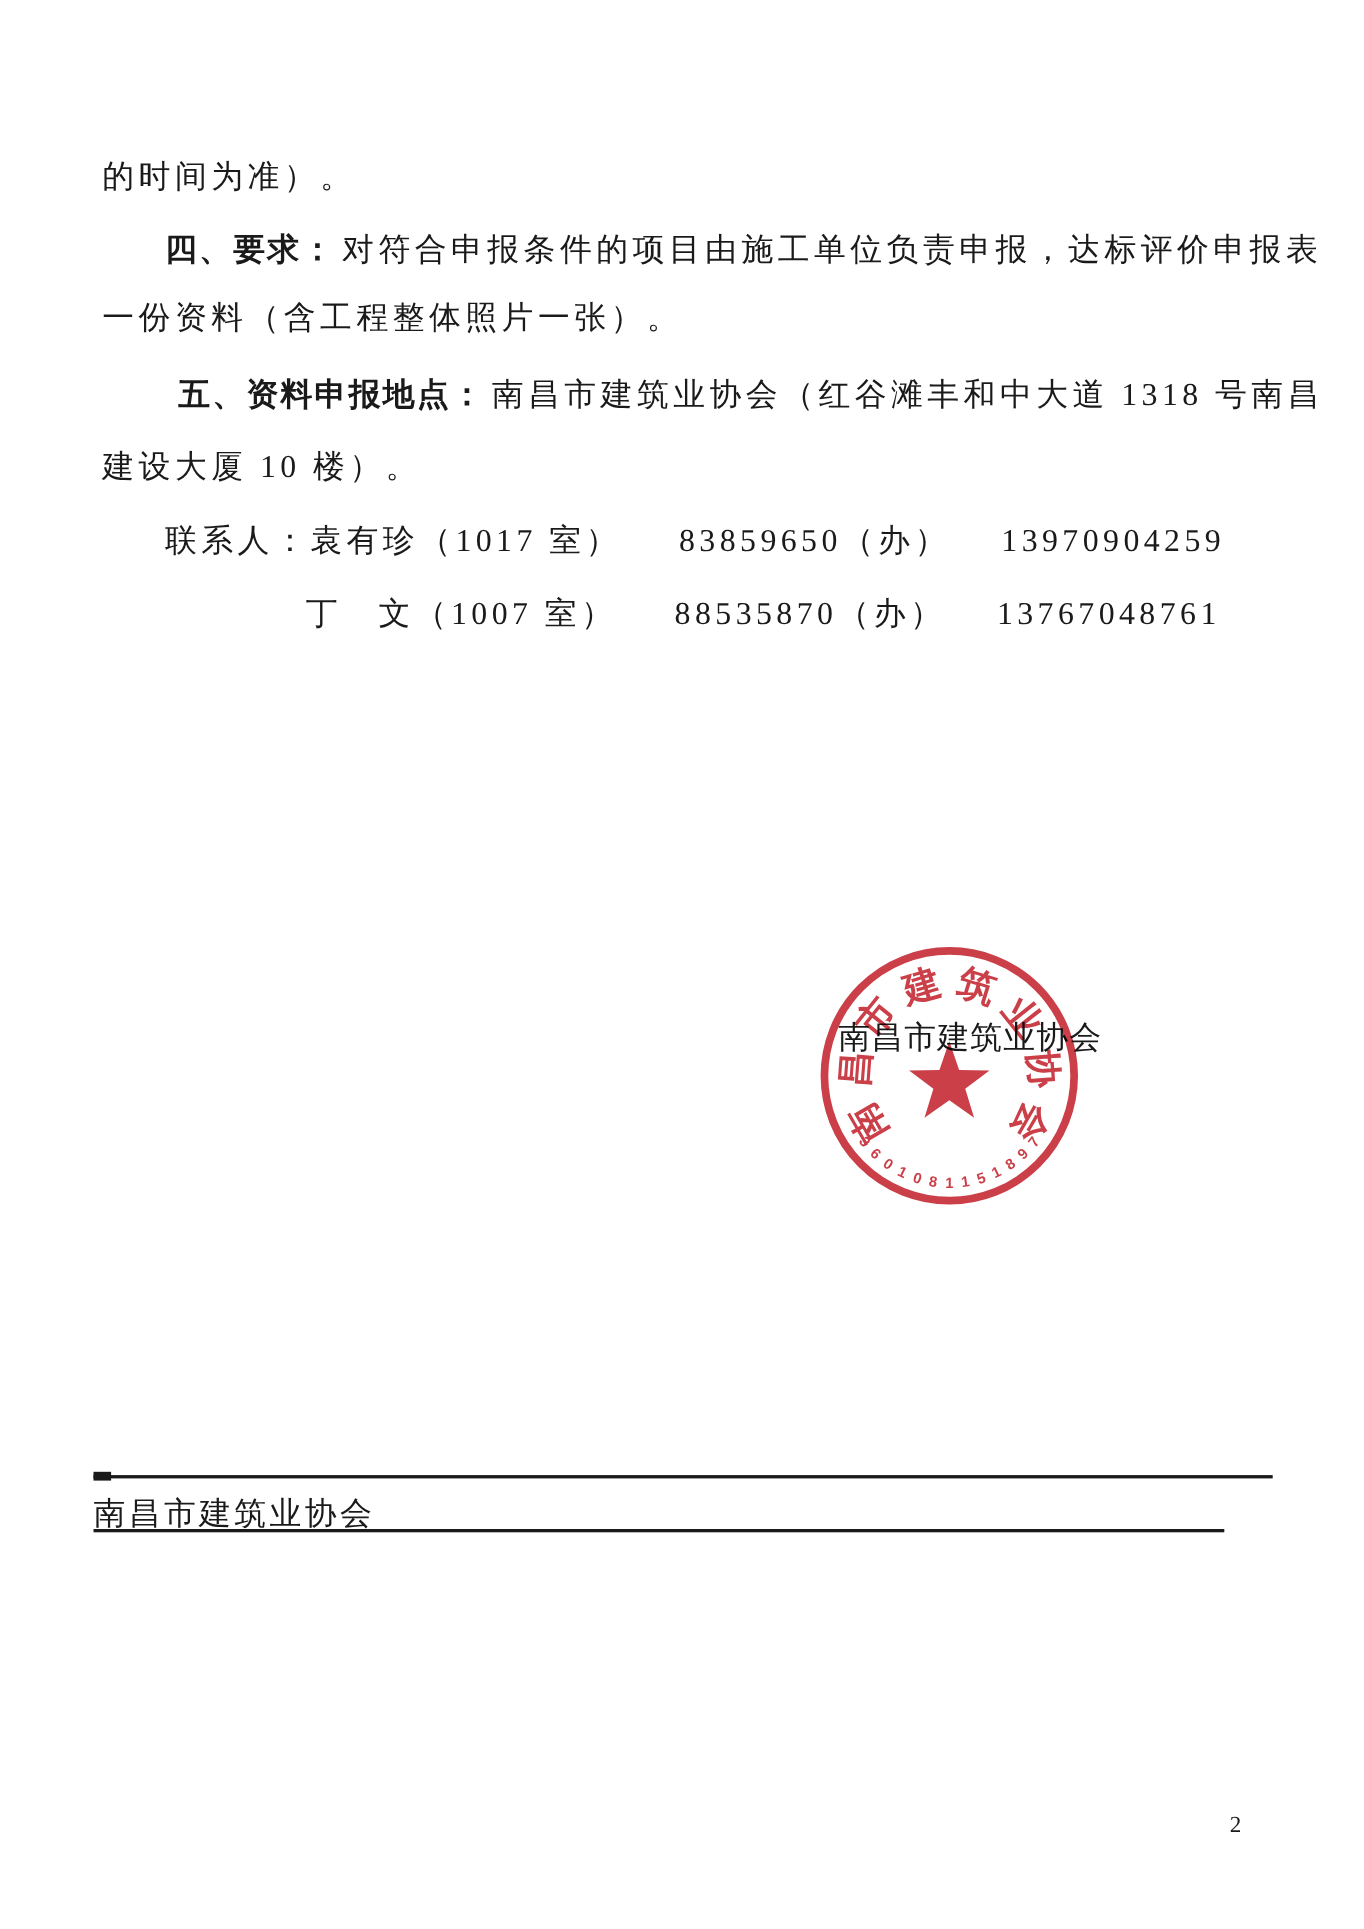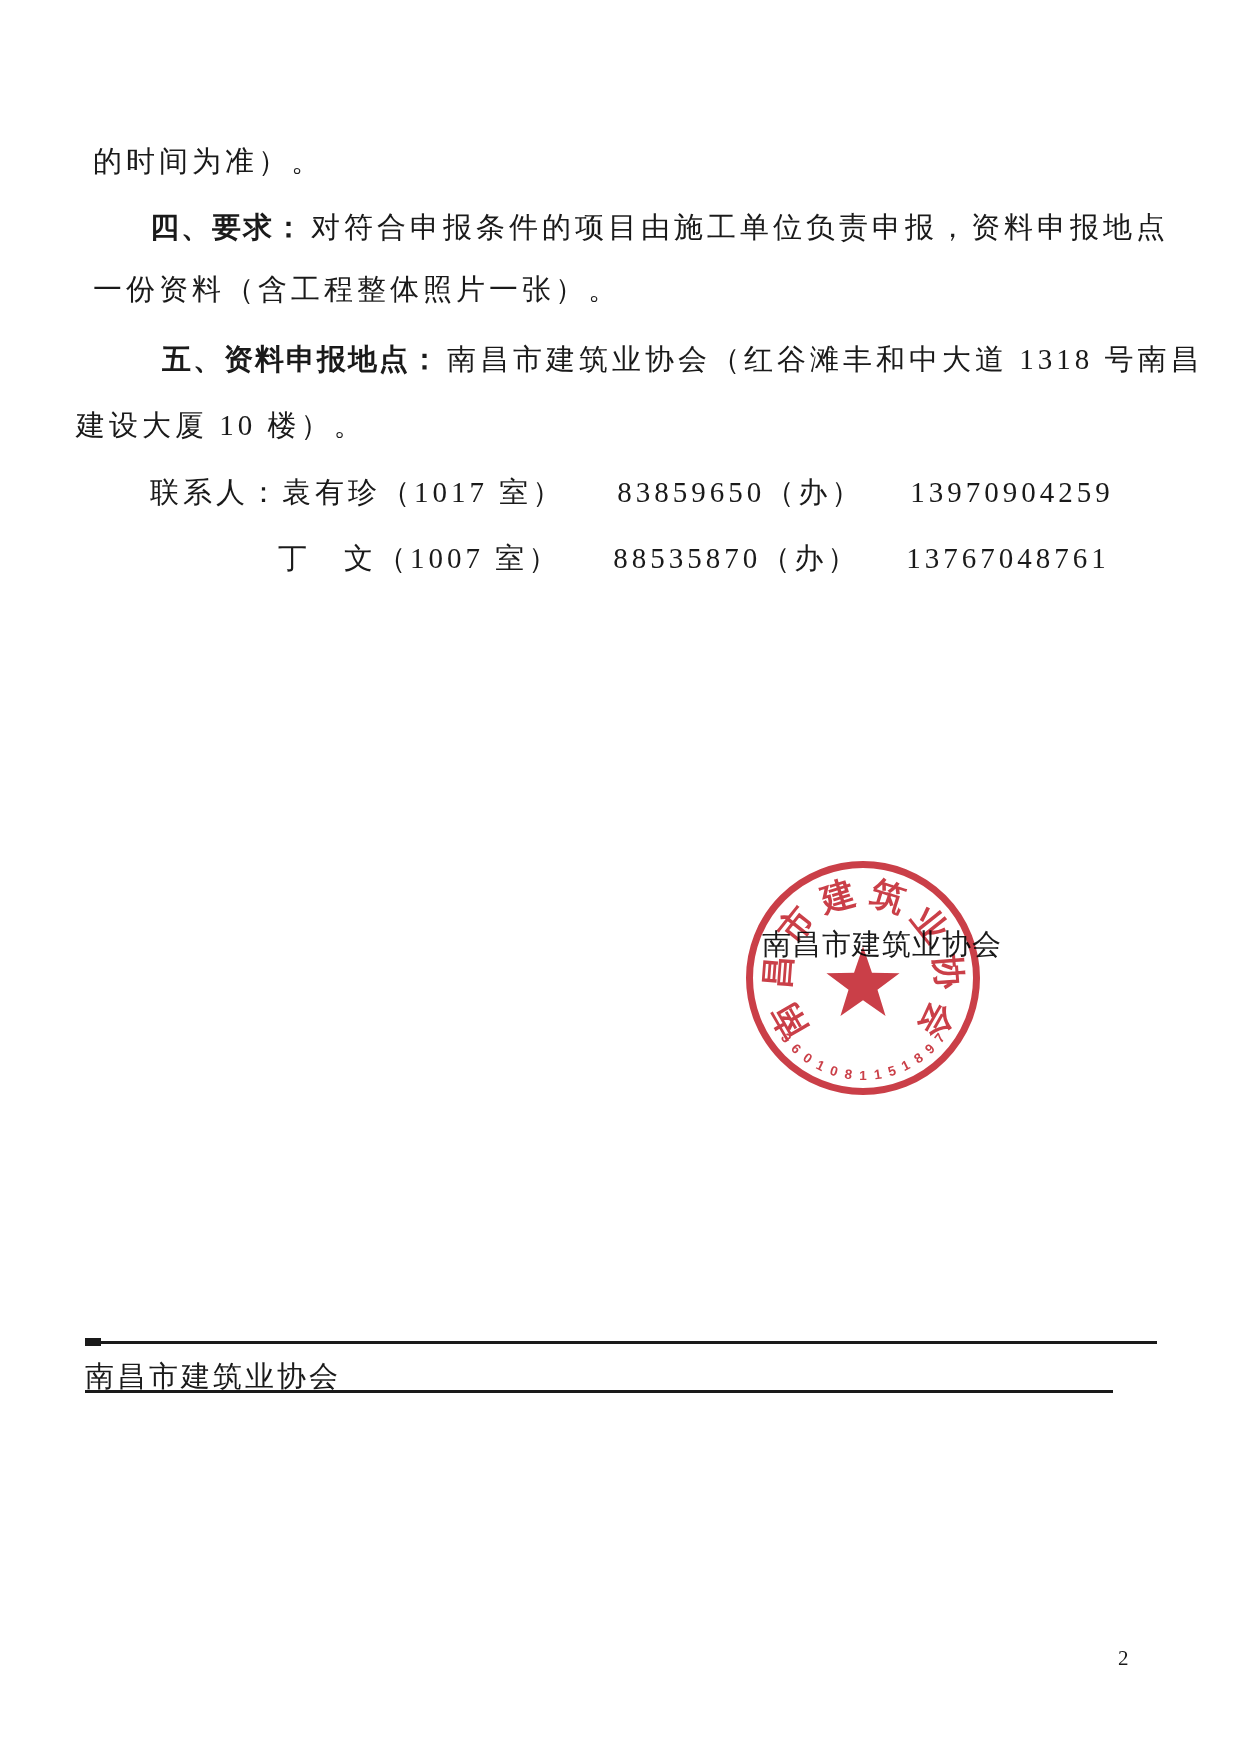--- a/index.html
+++ b/index.html
@@ -81,30 +81,30 @@
 </head>
 <body>
 
 <div class="page">
 
   <div class="line" style="top:140px;left:93px">
     <span>的时间为准）。</span>
   </div>
 
   <div class="line" style="top:206px;left:150px">
-    <span class="bold-lead">四、要求：</span><span>对符合申报条件的项目由施工单位负责申报，资料申报地点</span>
+    <span class="bold-lead">四、要求：</span><span>对符合申报条件的项目由施工单位负责申报，达标评价申报表</span>
   </div>
   <div class="line" style="top:268px;left:93px">
     <span>一份资料（含工程整体照片一张）。</span>
   </div>
 
   <div class="line" style="top:338px;left:162px">
     <span class="bold-lead">五、资料申报地点：</span><span>南昌市建筑业协会（红谷滩丰和中大道 1318 号南昌</span>
   </div>
-  <div class="line" style="top:404px;left:76px">
+  <div class="line" style="top:404px;left:93px">
     <span>建设大厦 10 楼）。</span>
   </div>
 
   <div class="line contact" style="top:471px;left:150px">
     <span class="seg-name">联系人：袁有珍（1017 室）</span><span class="seg-office">83859650（办）</span><span class="seg-mobile">13970904259</span>
   </div>
   <div class="line contact" style="top:537px;left:278px">
     <span class="seg-name">丁　文（1007 室）</span><span class="seg-office">88535870（办）</span><span class="seg-mobile">13767048761</span>
   </div>
 

